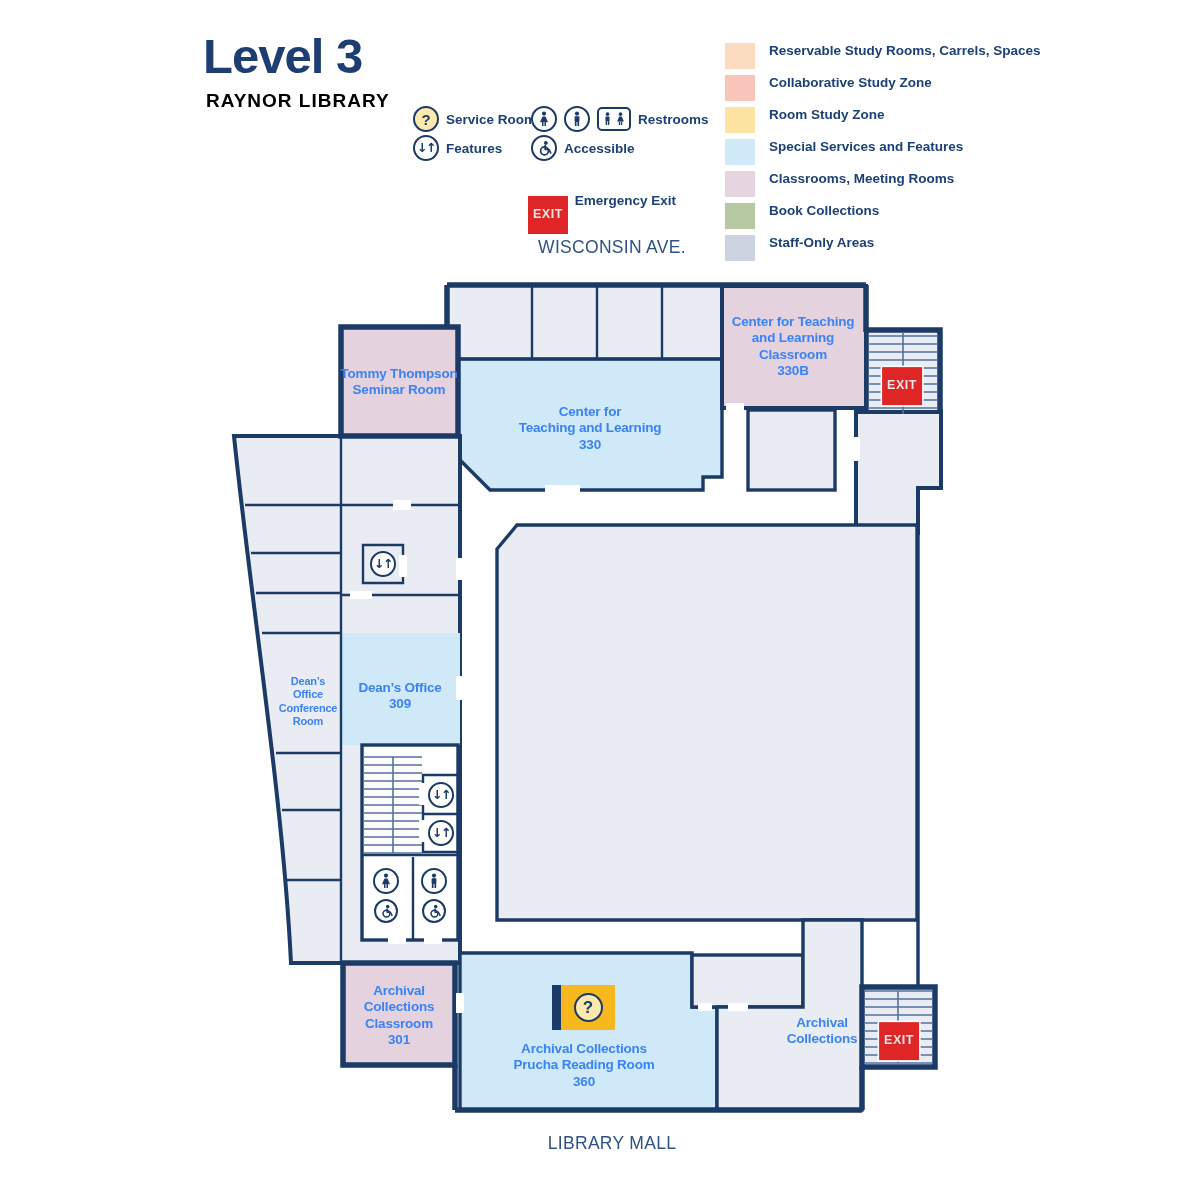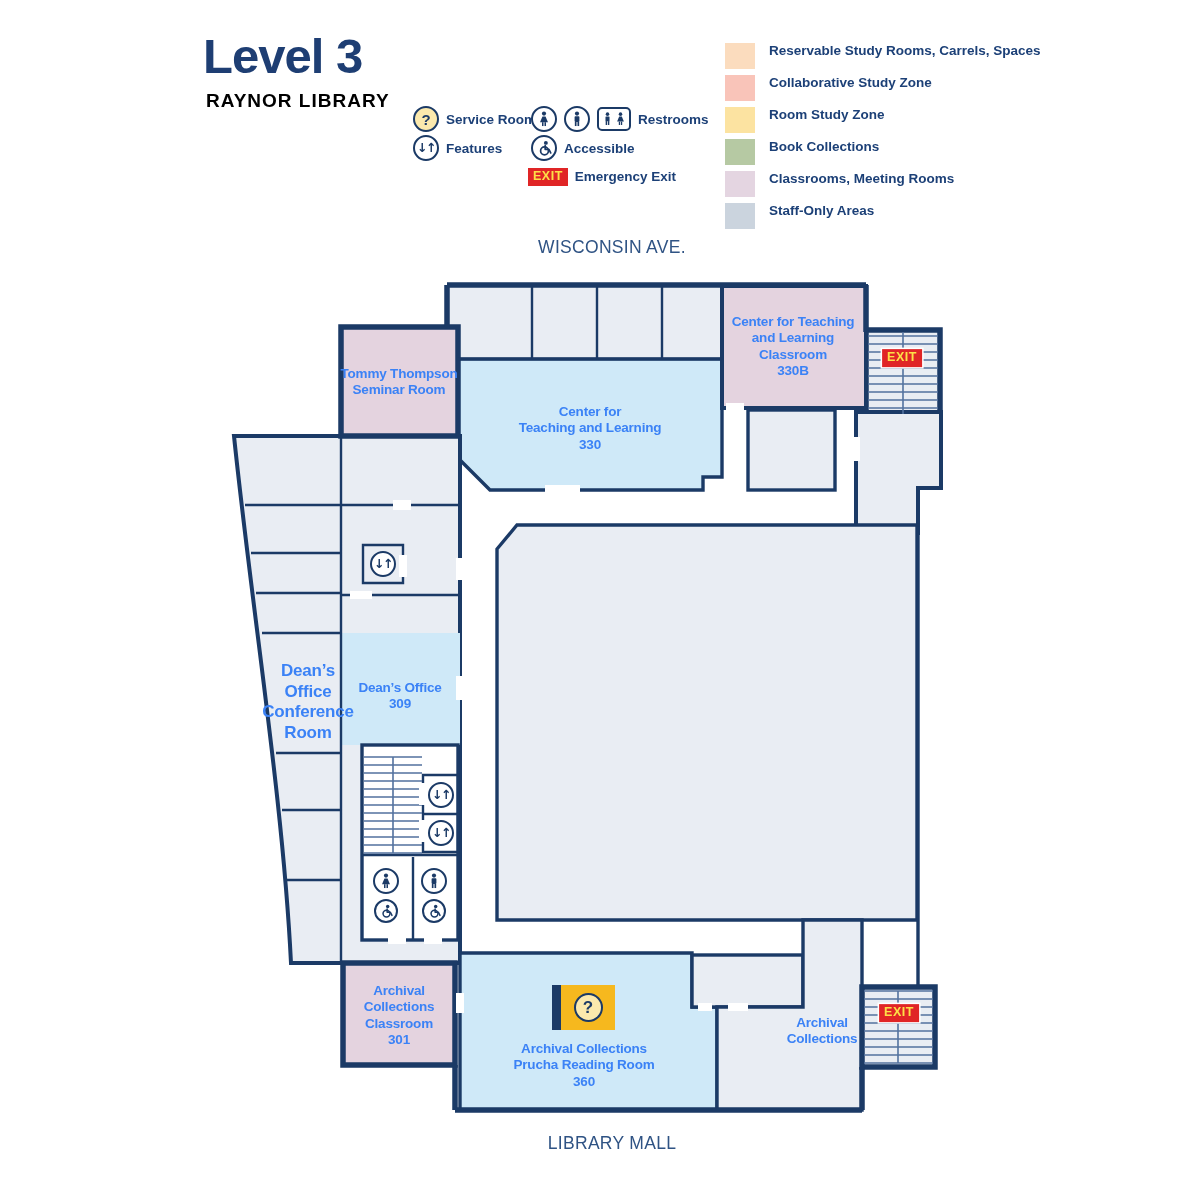--- a/index.html
+++ b/index.html
@@ -10,22 +10,22 @@
   .subtitle{position:absolute;left:206px;top:90px;font-size:19px;font-weight:600;color:#000000;letter-spacing:1px;}
   
   .ilrow{position:absolute;display:flex;align-items:center;gap:7px;color:#1c4077;font-size:13.5px;font-weight:bold;white-space:nowrap;}
   .circ{display:inline-flex;width:26px;height:26px;border:2.4px solid #1b3a66;border-radius:50%;
         background:#fff;align-items:center;justify-content:center;box-sizing:border-box;flex:0 0 auto;}
   .circ.yellow{background:#fbe9ad;}
   .qmark{font-size:15px;font-weight:bold;color:#1b3a66;line-height:1;}
   .arrows{font-family:"DejaVu Sans",sans-serif;font-size:12.5px;font-weight:bold;color:#1b3a66;letter-spacing:-1.5px;line-height:1;}
   .fam{display:inline-flex;height:24px;border:2.4px solid #1b3a66;border-radius:5px;background:#fff;
        align-items:center;justify-content:center;padding:0 2px;box-sizing:border-box;gap:0;}
-  .exitb{display:inline-block;background:#e02526;color:#fde047;font-weight:bold;font-size:12.5px;
-         padding:2px 5px;letter-spacing:.5px;line-height:1.1;box-shadow:0 0 0 1.5px #fff;}
+  .exitb{display:inline-block;background:#e02526;color:#e5e5e5;font-weight:bold;font-size:12.5px;
+         padding:12px 5px;letter-spacing:.5px;line-height:1.1;box-shadow:0 0 0 1.5px #fff;margin-top:28px;}
   .fig{fill:#1b3a66;}
   .figline{stroke:#1b3a66;fill:none;stroke-linecap:round;stroke-linejoin:round;}
   
   .clegend{position:absolute;left:725px;top:43px;display:flex;flex-direction:column;gap:6px;}
   .clrow{display:flex;align-items:flex-start;gap:14px;}
   .swatch{width:30px;height:26px;flex:0 0 auto;}
   .cllabel{color:#1c4077;font-size:13.5px;font-weight:bold;white-space:nowrap;}
   
   .street{position:absolute;transform:translate(-50%,-50%);color:#2f5384;font-size:17.5px;letter-spacing:.3px;white-space:nowrap;}
   
@@ -37,21 +37,21 @@
   .nofill{fill:none;}
   .w-outer{stroke:#1b3a66;stroke-width:5.5;}
   .w-mid2{stroke:#1b3a66;stroke-width:4;}
   .w-mid{stroke:#1b3a66;stroke-width:3.4;}
   .w-thin{stroke:#1b3a66;stroke-width:2.4;}
   .w-hair{stroke:#53729f;stroke-width:1.6;}
   .gap{fill:#fff;}
   
   .rlabel{position:absolute;transform:translate(-50%,-50%);text-align:center;font-weight:bold;
           font-size:13.5px;color:#3b82f6;line-height:1.22;white-space:pre-line;letter-spacing:-.2px;}
-  .rlabel.small{font-size:17px;}
+  .rlabel.small{font-size:11px;}
   .icn{position:absolute;transform:translate(-50%,-50%);display:flex;}
   .exit-pos{position:absolute;transform:translate(-50%,-50%);}
   .desk{position:absolute;left:552px;top:985px;width:63px;height:45px;display:flex;}
   .desk .bar{width:9px;height:100%;background:#1b3a66;}
   .desk .gold{flex:1;background:#f6b81e;display:flex;align-items:center;justify-content:center;}
   .desk .circ{width:29px;height:29px;background:#fbe9ad;}
   .desk .qmark{font-size:17px;}
 </style>
 </head>
 <body>
@@ -128,26 +128,30 @@
     </div>
     <div class="clrow">
       <span class="swatch" style="background-color: rgb(249, 196, 185);"></span>
       <span class="cllabel">Collaborative Study Zone</span>
     </div>
     <div class="clrow">
       <span class="swatch" style="background-color: rgb(252, 227, 161);"></span>
       <span class="cllabel">Room Study Zone</span>
     </div>
     <div class="clrow">
+      <span class="swatch" style="background-color: rgb(207, 233, 248);"></span>
+      <span class="cllabel">Special Services and Features</span>
+    </div>
+    <div class="clrow">
+      <span class="swatch" style="background-color: rgb(228, 213, 225);"></span>
+      <span class="cllabel">Classrooms, Meeting Rooms</span>
+    </div>
+    <div class="clrow">
       <span class="swatch" style="background-color: rgb(182, 201, 163);"></span>
       <span class="cllabel">Book Collections</span>
-    </div>
-    <div class="clrow">
-      <span class="swatch" style="background-color: rgb(228, 213, 225);"></span>
-      <span class="cllabel">Classrooms, Meeting Rooms</span>
     </div>
     <div class="clrow">
       <span class="swatch" style="background-color: rgb(203, 212, 222);"></span>
       <span class="cllabel">Staff-Only Areas</span>
     </div>
   </div>
 
   <div class="street" style="left:612px;top:247px;">WISCONSIN AVE.</div>
   <div class="street" style="left:612px;top:1143px;">LIBRARY MALL</div>
 

